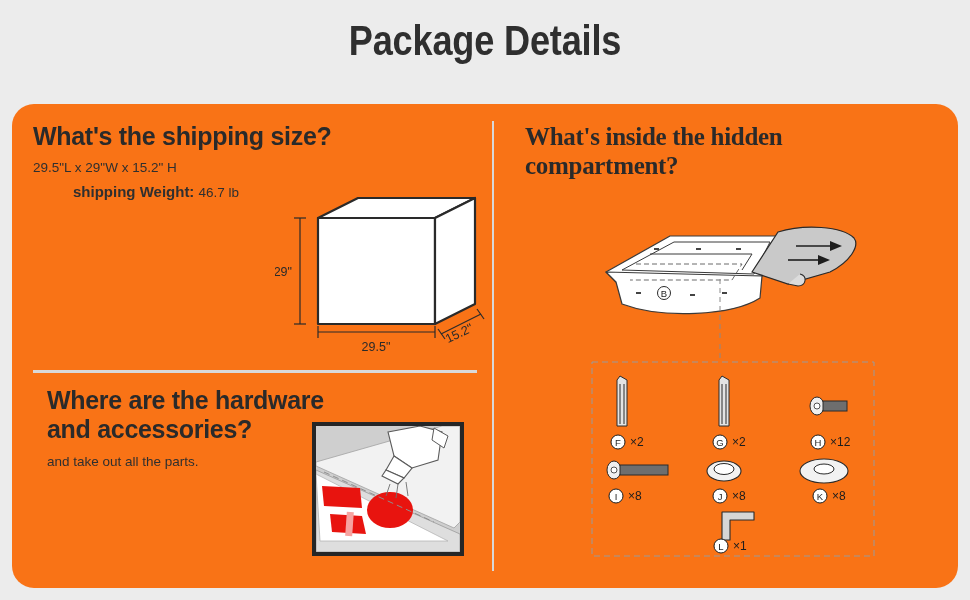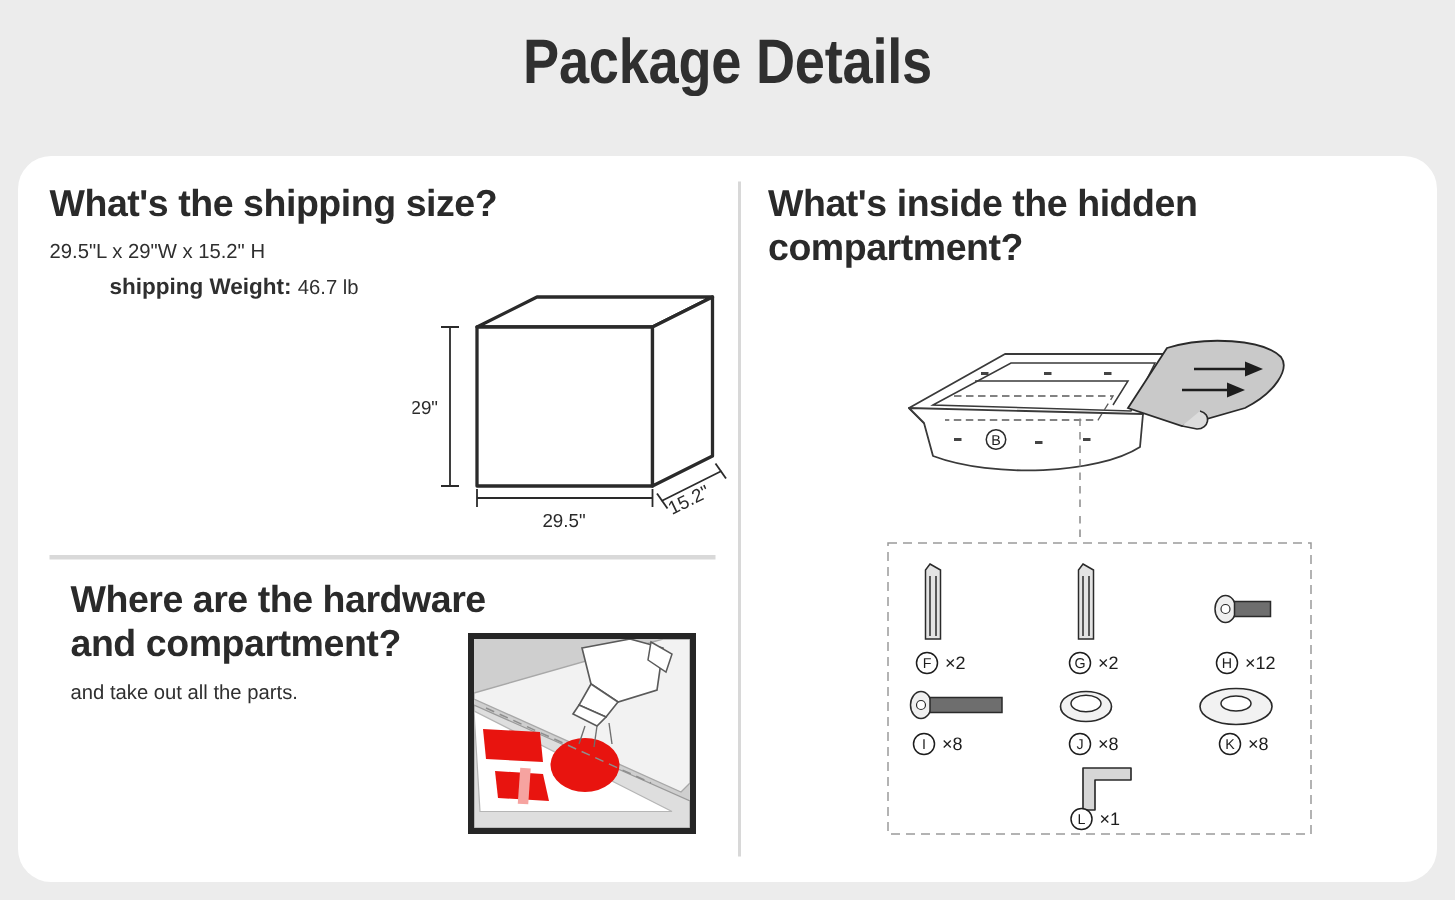--- a/index.html
+++ b/index.html
@@ -18,21 +18,21 @@
     font-size: 42px; font-weight: bold; color: #2f2f2f;
     letter-spacing: -0.2px;
     transform: scaleX(0.86);
     transform-origin: center top;
   }
 
   
   .card {
     position: absolute; left: 12px; top: 104px;
     width: 946px; height: 484px;
-    background: #ffffff; border-radius: 22px;
+    background: #f97316; border-radius: 22px;
   }
 
   .v-divider {
     position: absolute; left: 480px; top: 17px;
     width: 2px; height: 450px; background: #d8d8d8;
   }
   .h-divider {
     position: absolute; left: 21px; top: 266px;
     width: 444px; height: 3px; background: #d9d9d9;
   }
@@ -47,21 +47,21 @@
   .sub-line.bold .val { font-weight: normal; font-size: 13.5px; }
   .body-line { font-size: 13.5px; color: #2f2f2f; line-height: 1.5; }
 
   .block-ship { position: absolute; left: 21px; top: 18px; width: 430px; }
   .ship-dims { margin-top: 7px; }
   .ship-weight { margin-top: 3px; }
 
   .block-hw { position: absolute; left: 35px; top: 282px; width: 300px; }
   .hw-body { margin-top: 8px; }
 
-  .block-hidden { position: absolute; left: 500px; top: 18px; width: 430px; }
+  .block-hidden { position: absolute; left: 513px; top: 18px; width: 430px; font-family: Liberation Serif, serif; }
   .hidden-body { margin-top: 10px; }
 
   
   .box-fig { position: absolute; left: 263px; top: 88px; width: 230px; height: 165px; }
   .box-fig svg { display: block; }
   .dim-text { font-size: 12.5px; fill: #2a2a2a; font-family: "Liberation Sans", sans-serif; }
 
   
   .photo {
     position: absolute; left: 300px; top: 318px;
@@ -127,21 +127,21 @@
           <line x1="163" y1="137" x2="170" y2="147"></line>
           <line x1="202" y1="117" x2="209" y2="127"></line>
         </g>
         <text class="dim-text" x="186" y="145" text-anchor="middle" transform="rotate(-26 186 145)">15.2"</text>
       </svg>
     </div>
 
     <div class="block-hw">
       <div class="h-section">
         <div>Where are the hardware</div>
-        <div>and compartment?</div>
+        <div>and accessories?</div>
       </div>
       <div class="hw-body">
         <div class="body-line">and take out all the parts.</div>
       </div>
     </div>
 
     <div class="photo">
       <svg width="144" height="126" viewBox="0 0 144 126">
         <rect x="0" y="0" width="144" height="126" fill="#cfcfcf"></rect>
         <polygon points="0,44 144,108 144,126 0,126" fill="#dedede" stroke="#9a9a9a" stroke-width="0.8"></polygon>

